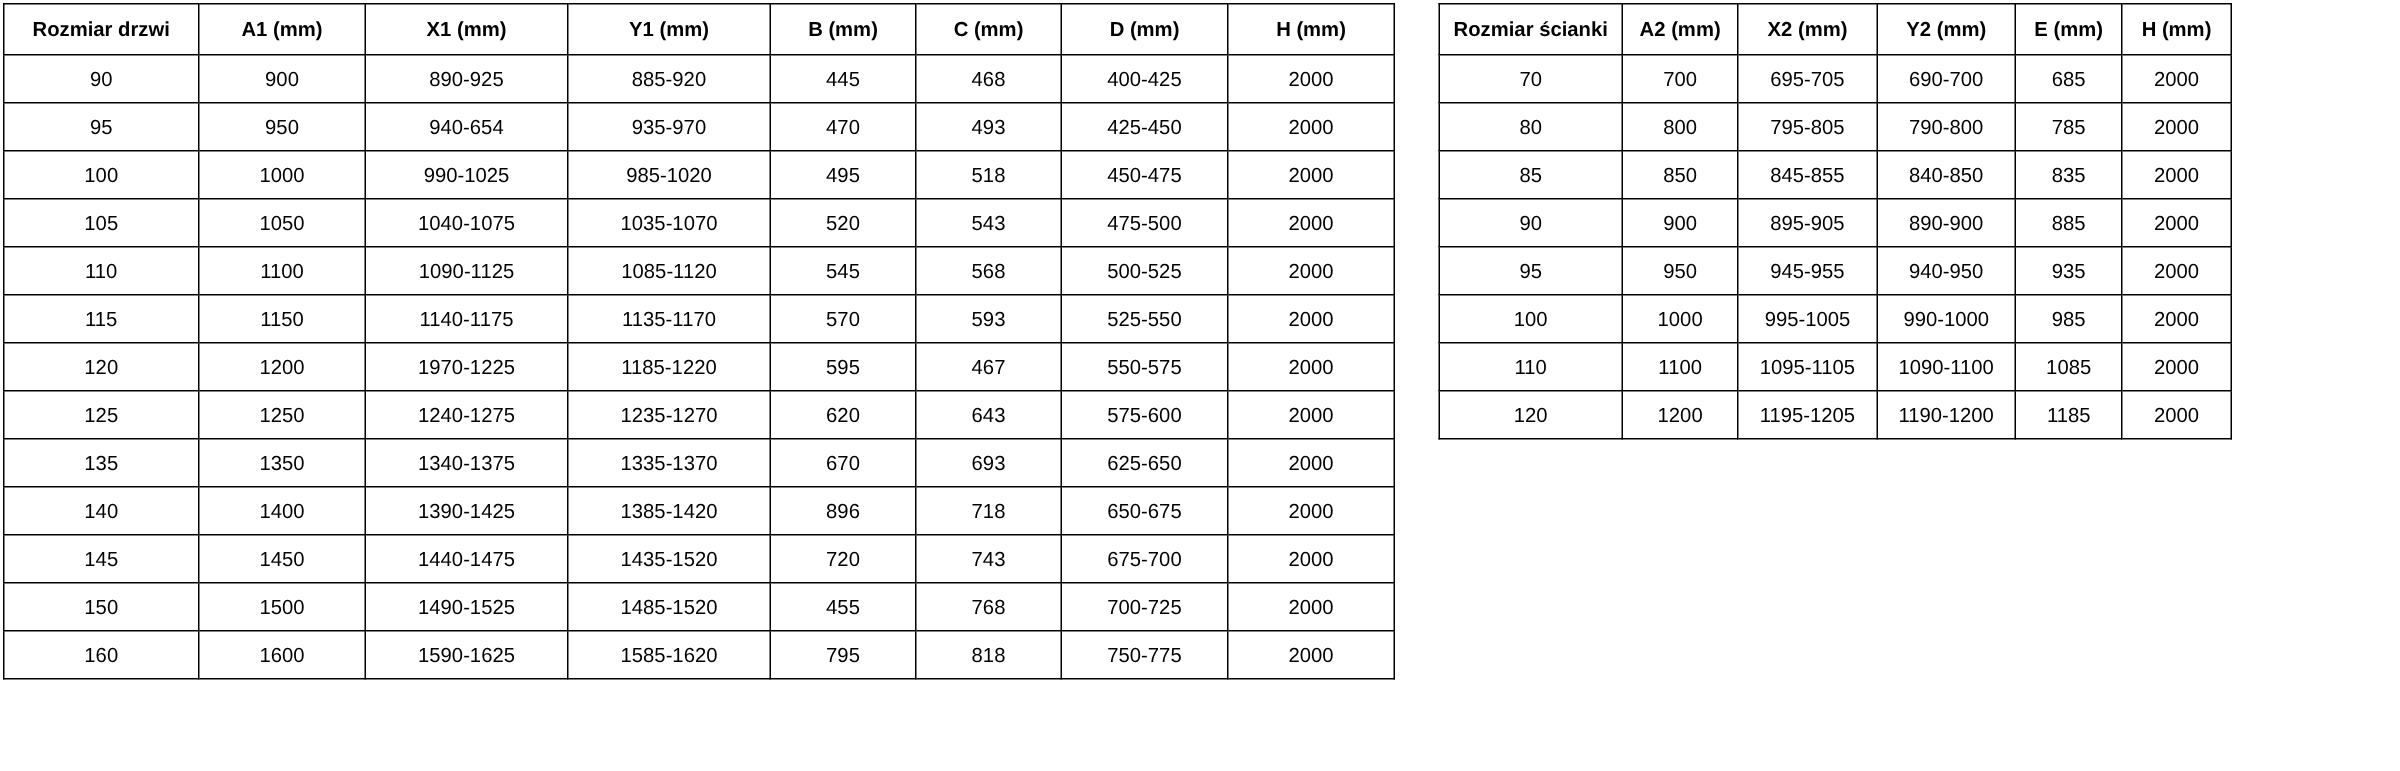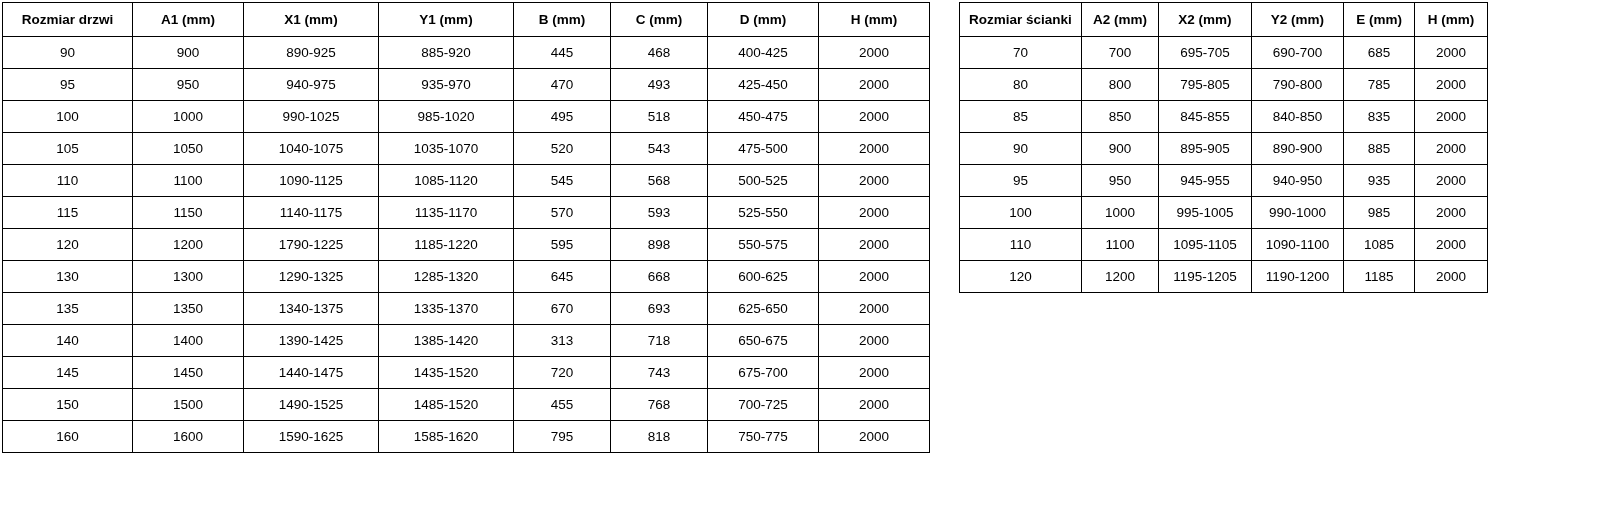--- a/index.html
+++ b/index.html
@@ -105,21 +105,21 @@
             <td>890-925</td>
             <td>885-920</td>
             <td>445</td>
             <td>468</td>
             <td>400-425</td>
             <td>2000</td>
           </tr>
           <tr>
             <td>95</td>
             <td>950</td>
-            <td>940-975</td>
+            <td>940-654</td>
             <td>935-970</td>
             <td>470</td>
             <td>493</td>
             <td>425-450</td>
             <td>2000</td>
           </tr>
           <tr>
             <td>100</td>
             <td>1000</td>
             <td>990-1025</td>
@@ -155,53 +155,53 @@
             <td>1140-1175</td>
             <td>1135-1170</td>
             <td>570</td>
             <td>593</td>
             <td>525-550</td>
             <td>2000</td>
           </tr>
           <tr>
             <td>120</td>
             <td>1200</td>
-            <td>1790-1225</td>
+            <td>1970-1225</td>
             <td>1185-1220</td>
             <td>595</td>
-            <td>898</td>
+            <td>467</td>
             <td>550-575</td>
             <td>2000</td>
           </tr>
           <tr>
-            <td>130</td>
-            <td>1300</td>
-            <td>1290-1325</td>
-            <td>1285-1320</td>
-            <td>645</td>
-            <td>668</td>
-            <td>600-625</td>
+            <td>125</td>
+            <td>1250</td>
+            <td>1240-1275</td>
+            <td>1235-1270</td>
+            <td>620</td>
+            <td>643</td>
+            <td>575-600</td>
             <td>2000</td>
           </tr>
           <tr>
             <td>135</td>
             <td>1350</td>
             <td>1340-1375</td>
             <td>1335-1370</td>
             <td>670</td>
             <td>693</td>
             <td>625-650</td>
             <td>2000</td>
           </tr>
           <tr>
             <td>140</td>
             <td>1400</td>
             <td>1390-1425</td>
             <td>1385-1420</td>
-            <td>313</td>
+            <td>896</td>
             <td>718</td>
             <td>650-675</td>
             <td>2000</td>
           </tr>
           <tr>
             <td>145</td>
             <td>1450</td>
             <td>1440-1475</td>
             <td>1435-1520</td>
             <td>720</td>

